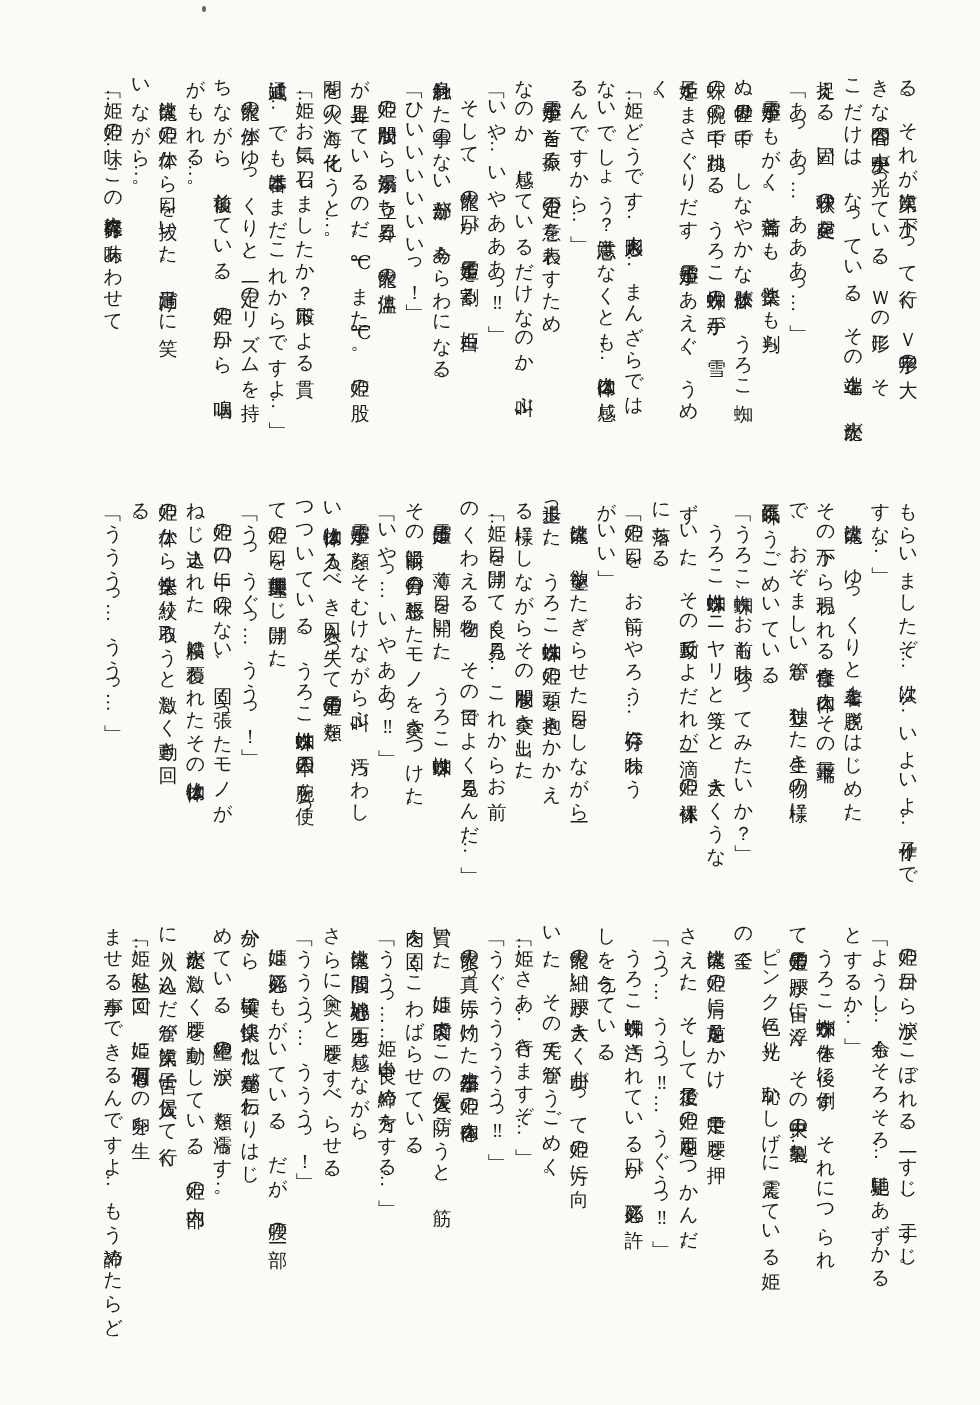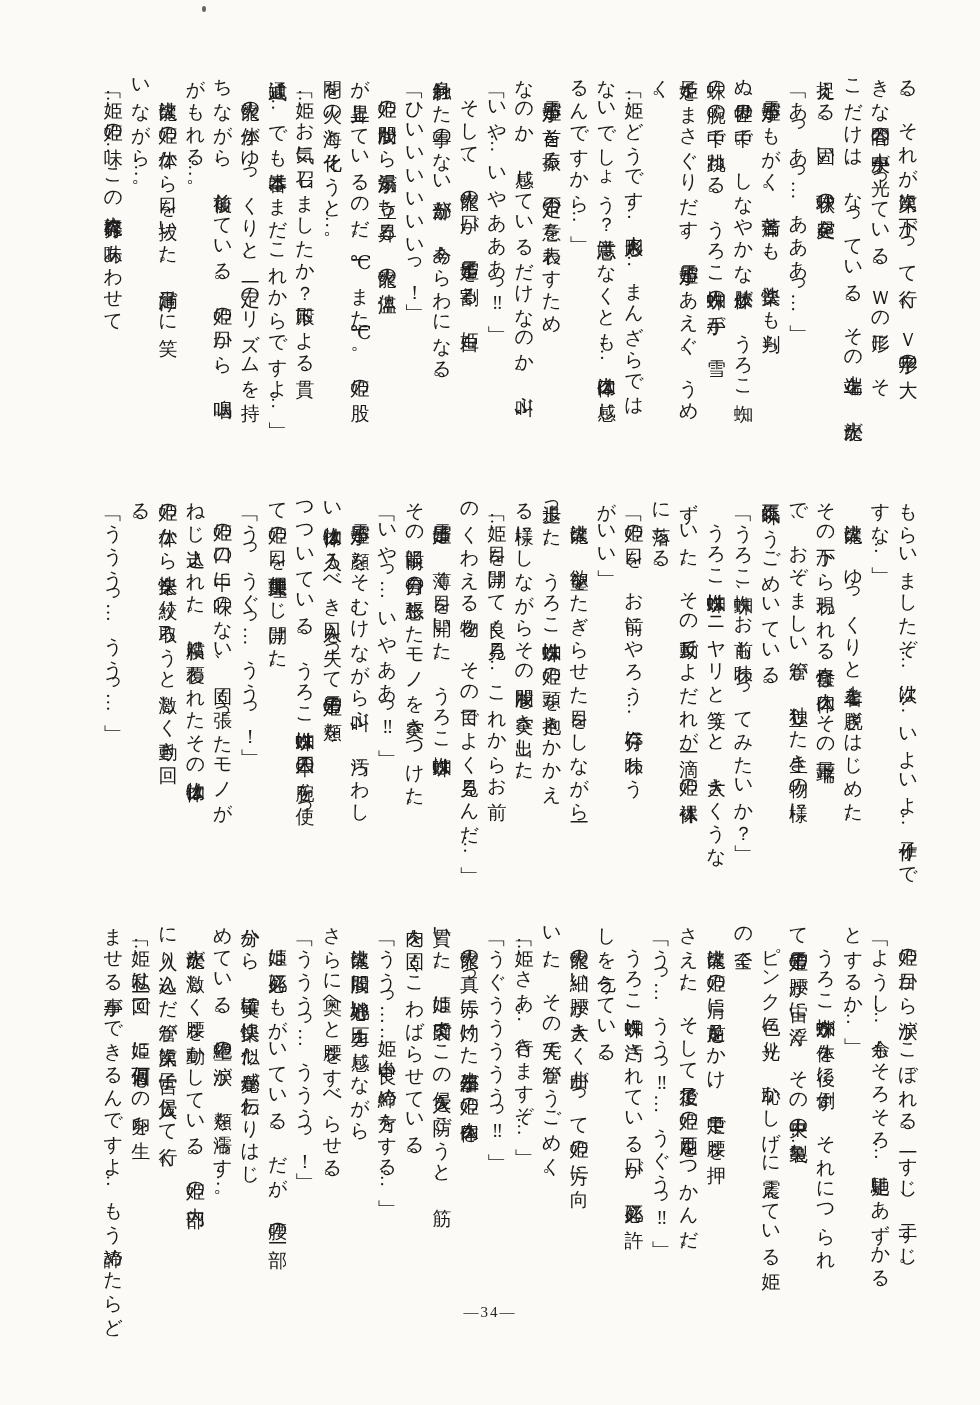--- a/index.html
+++ b/index.html
@@ -153,14 +153,13 @@
       <div class="col">　「うううっ…うううっ！」</div>
       <div class="col">　姫は必死にもがいている。だが、腰の一部</div>
       <div class="col">分から、確実に快楽に似た感覚が伝わりはじ</div>
       <div class="col">めている。絶望の涙が、頬を濡らす…。</div>
       <div class="col">　火龍が激しく腰を動かしている。姫の内部</div>
       <div class="col">に入り込んだ管が次第に子宮に侵入して行く。</div>
       <div class="col">　「姫…私は一回で、姫に何万個もの卵を生</div>
       <div class="col">ませる事ができるんですよ…もう諦めたらど</div>
     </section>
 
-  <div class="page-number">—34—</div>
 </div>
 
 </body></html>

